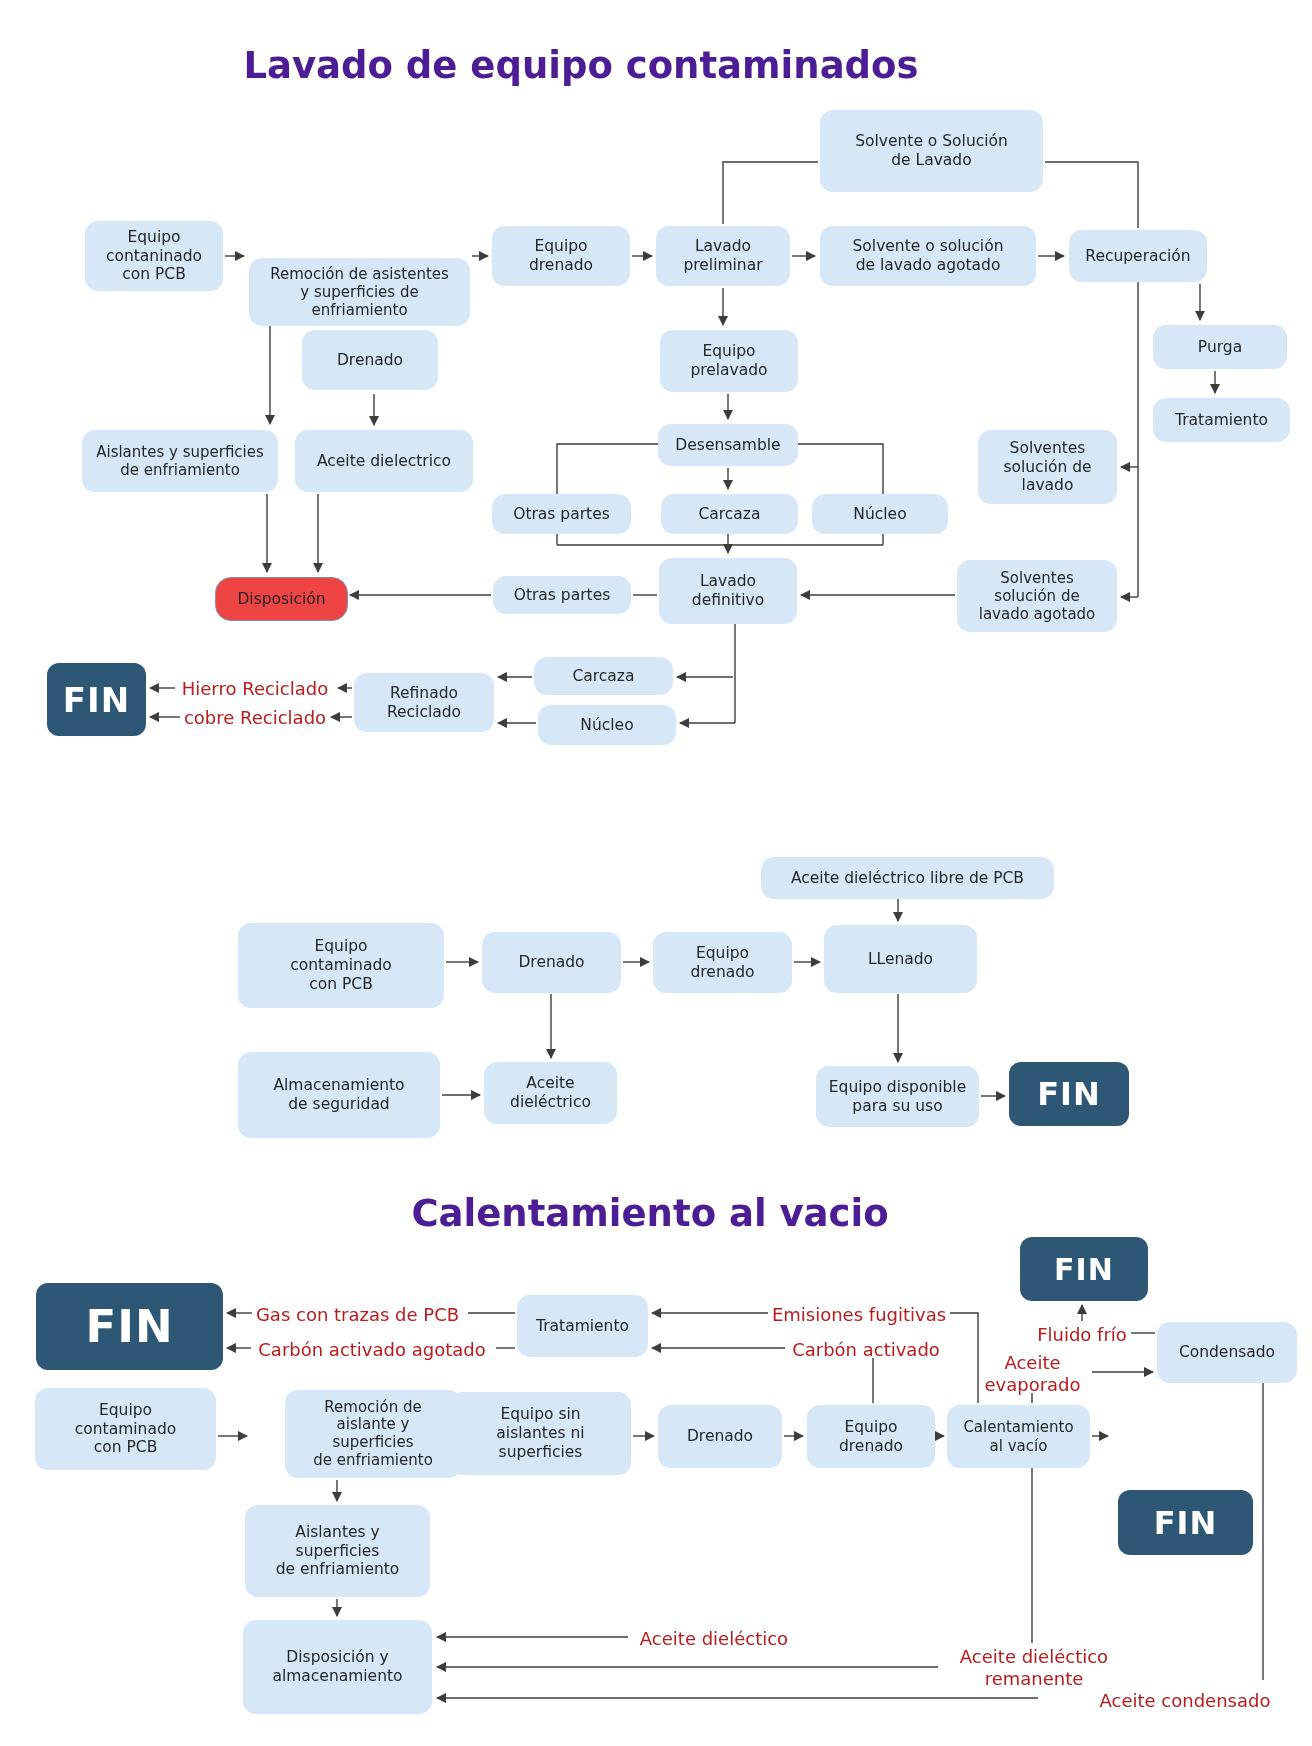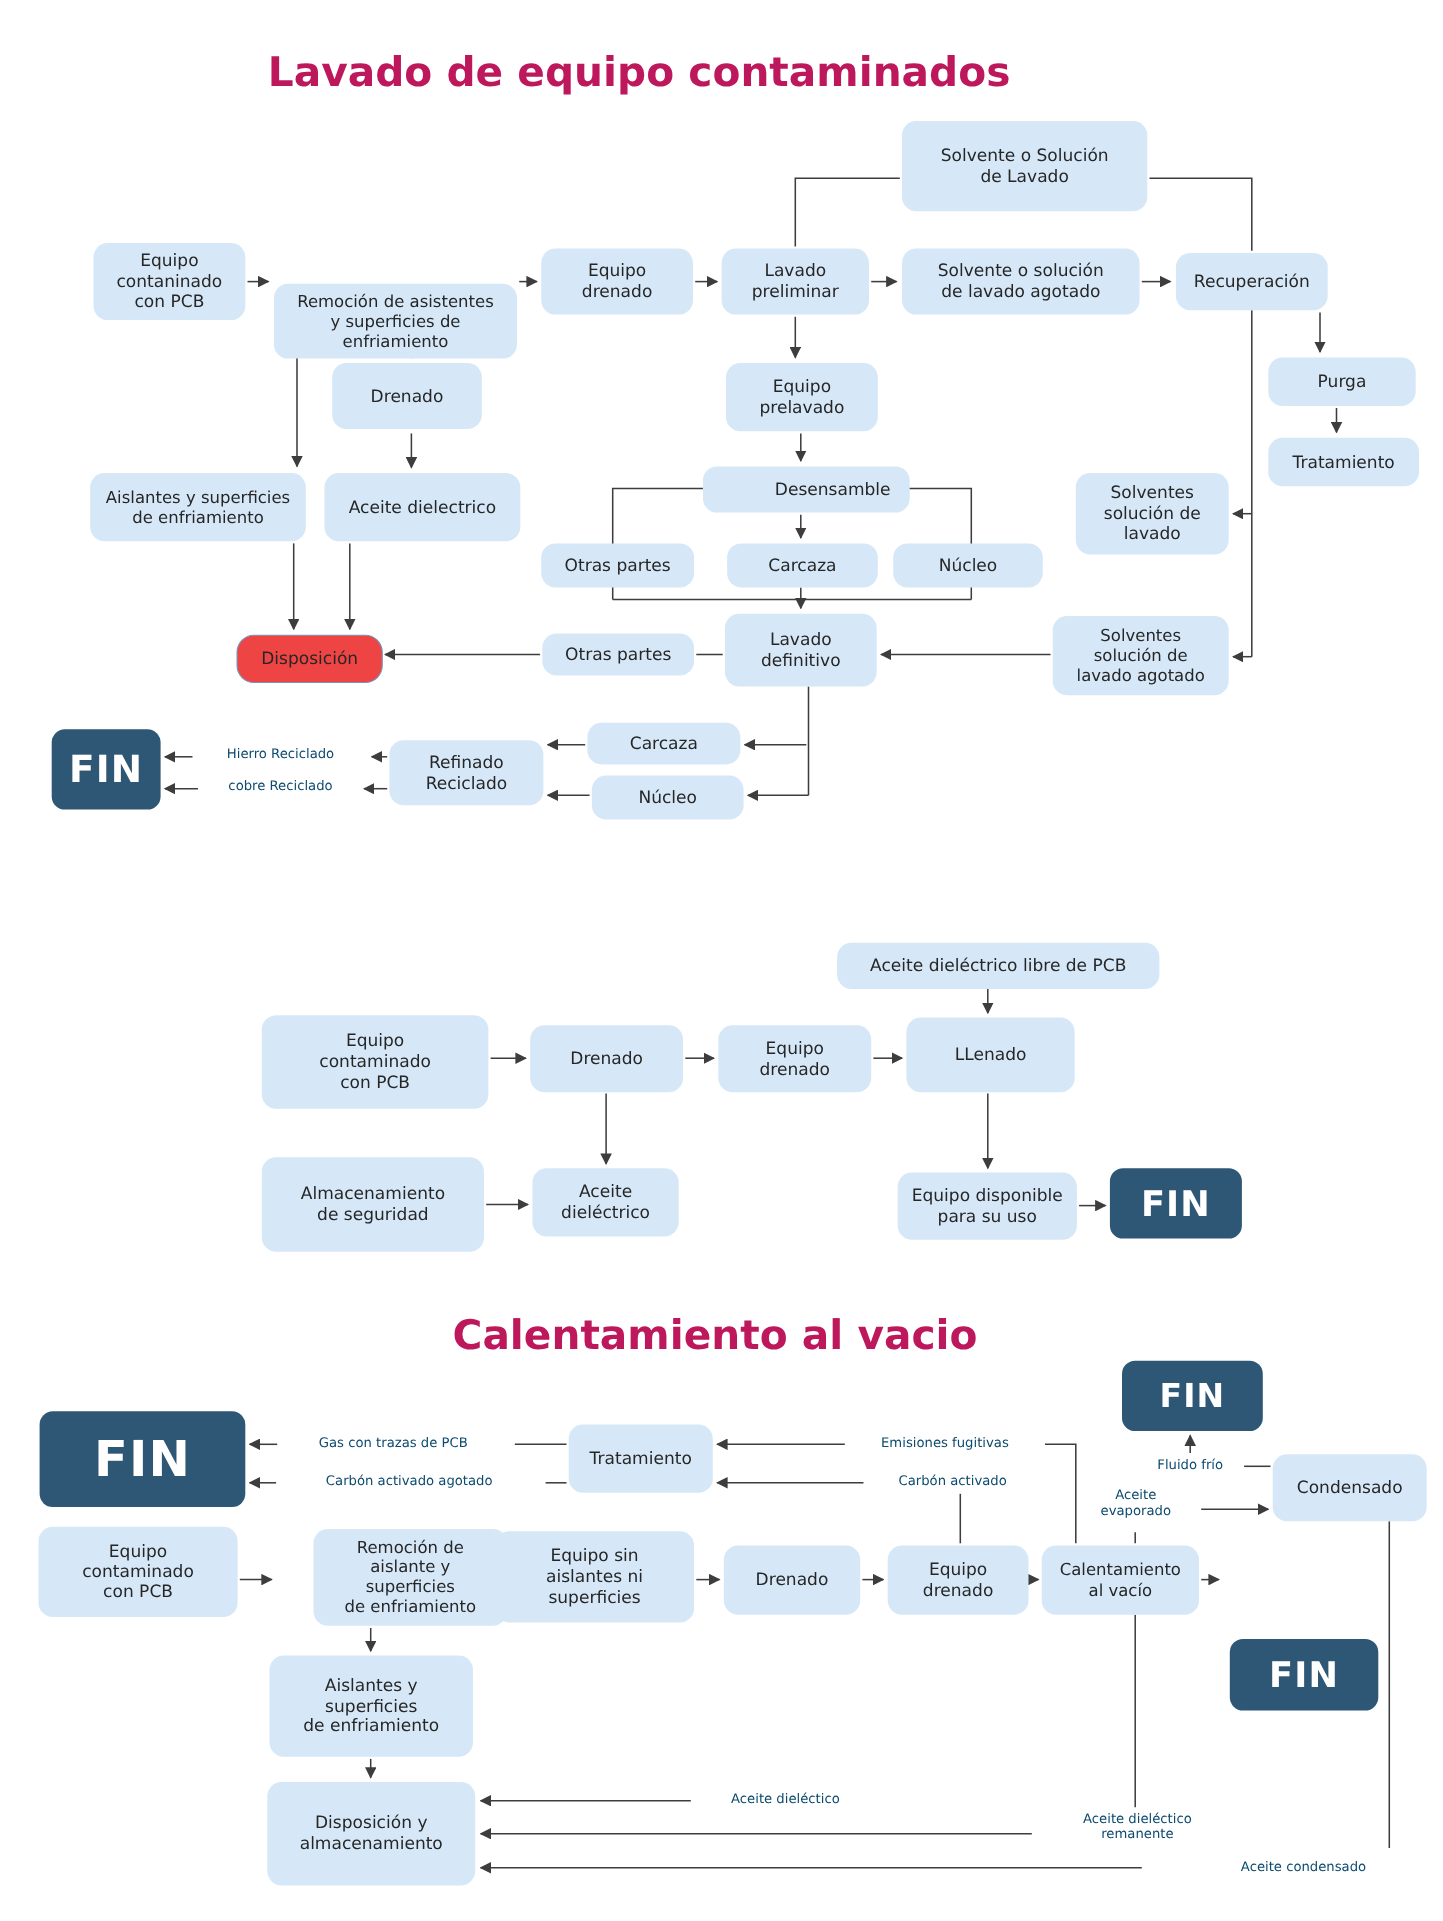--- a/index.html
+++ b/index.html
@@ -15,25 +15,25 @@
     font-size:15.5px; line-height:1.22; color:#262626;
   }
   .outline { background:#ef4444; border:1.5px solid #7595b8; border-radius:16px; }
   .fin {
     position:absolute; z-index:1; background:#2e5776; border-radius:12px;
     display:flex; align-items:center; justify-content:center;
     color:#ffffff; font-weight:bold; letter-spacing:1px; font-size:34px;
   }
   .plain {
     position:absolute; z-index:1; white-space:pre-line; text-align:center;
-    font-size:12px; line-height:1.2; color:#0c4a6e;
+    font-size:18px; line-height:1.2; color:#b91c1c;
   }
   .title {
     position:absolute; z-index:1; text-align:center; font-weight:700;
-    color:#be185d; font-size:37px;
+    color:#4c1d95; font-size:37px;
   }
 </style>
 </head>
 <body>
 
 <div id="canvas">
 
   <svg id="edges" width="1312" height="1746" viewBox="0 0 1312 1746">
     <defs>
       <marker id="ah" viewBox="0 0 10 10" refX="9" refY="5" markerWidth="7.5" markerHeight="7.5" orient="auto-start-reverse">
@@ -142,21 +142,21 @@
 de lavado agotado</div>
   <div class="node" style="left:1069px; top:230px; width:138px; height:52px;">Recuperación</div>
   <div class="node" style="left:820px; top:110px; width:223px; height:82px;">Solvente o Solución
 de Lavado</div>
   <div class="node" style="left:302px; top:330px; width:136px; height:60px;">Drenado</div>
   <div class="node" style="left:660px; top:330px; width:138px; height:62px;">Equipo
 prelavado</div>
   <div class="node" style="left:82px; top:430px; width:196px; height:62px; font-size:15px;">Aislantes y superficies
 de enfriamiento</div>
   <div class="node" style="left:295px; top:430px; width:178px; height:62px;">Aceite dielectrico</div>
-  <div class="node" style="left:639px; top:424px; width:140px; height:42px;padding-left:48px;">Desensamble</div>
+  <div class="node" style="left:658px; top:424px; width:140px; height:42px;">Desensamble</div>
   <div class="node" style="left:492px; top:494px; width:139px; height:40px;">Otras partes</div>
   <div class="node" style="left:661px; top:494px; width:137px; height:40px;">Carcaza</div>
   <div class="node" style="left:812px; top:494px; width:136px; height:40px;">Núcleo</div>
   <div class="node" style="left:1153px; top:325px; width:134px; height:44px;">Purga</div>
   <div class="node" style="left:1153px; top:398px; width:137px; height:44px;">Tratamiento</div>
   <div class="node" style="left:978px; top:430px; width:139px; height:74px;">Solventes
 solución de
 lavado</div>
   <div class="node" style="left:957px; top:560px; width:160px; height:72px; font-size:15px;">Solventes
 solución de

